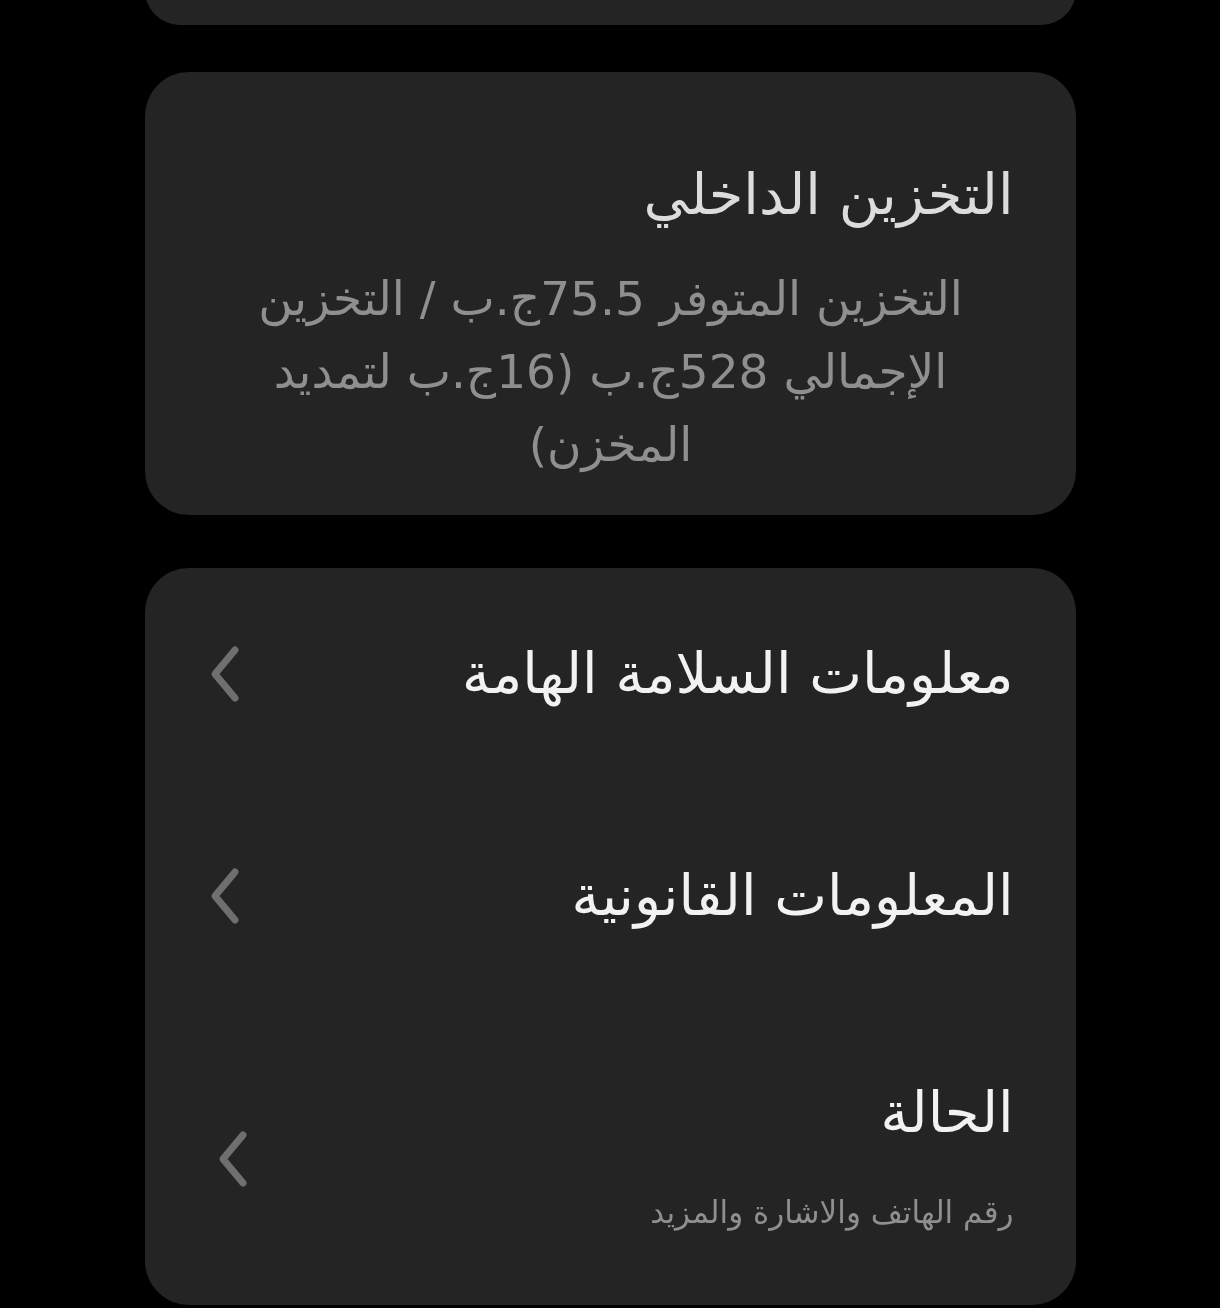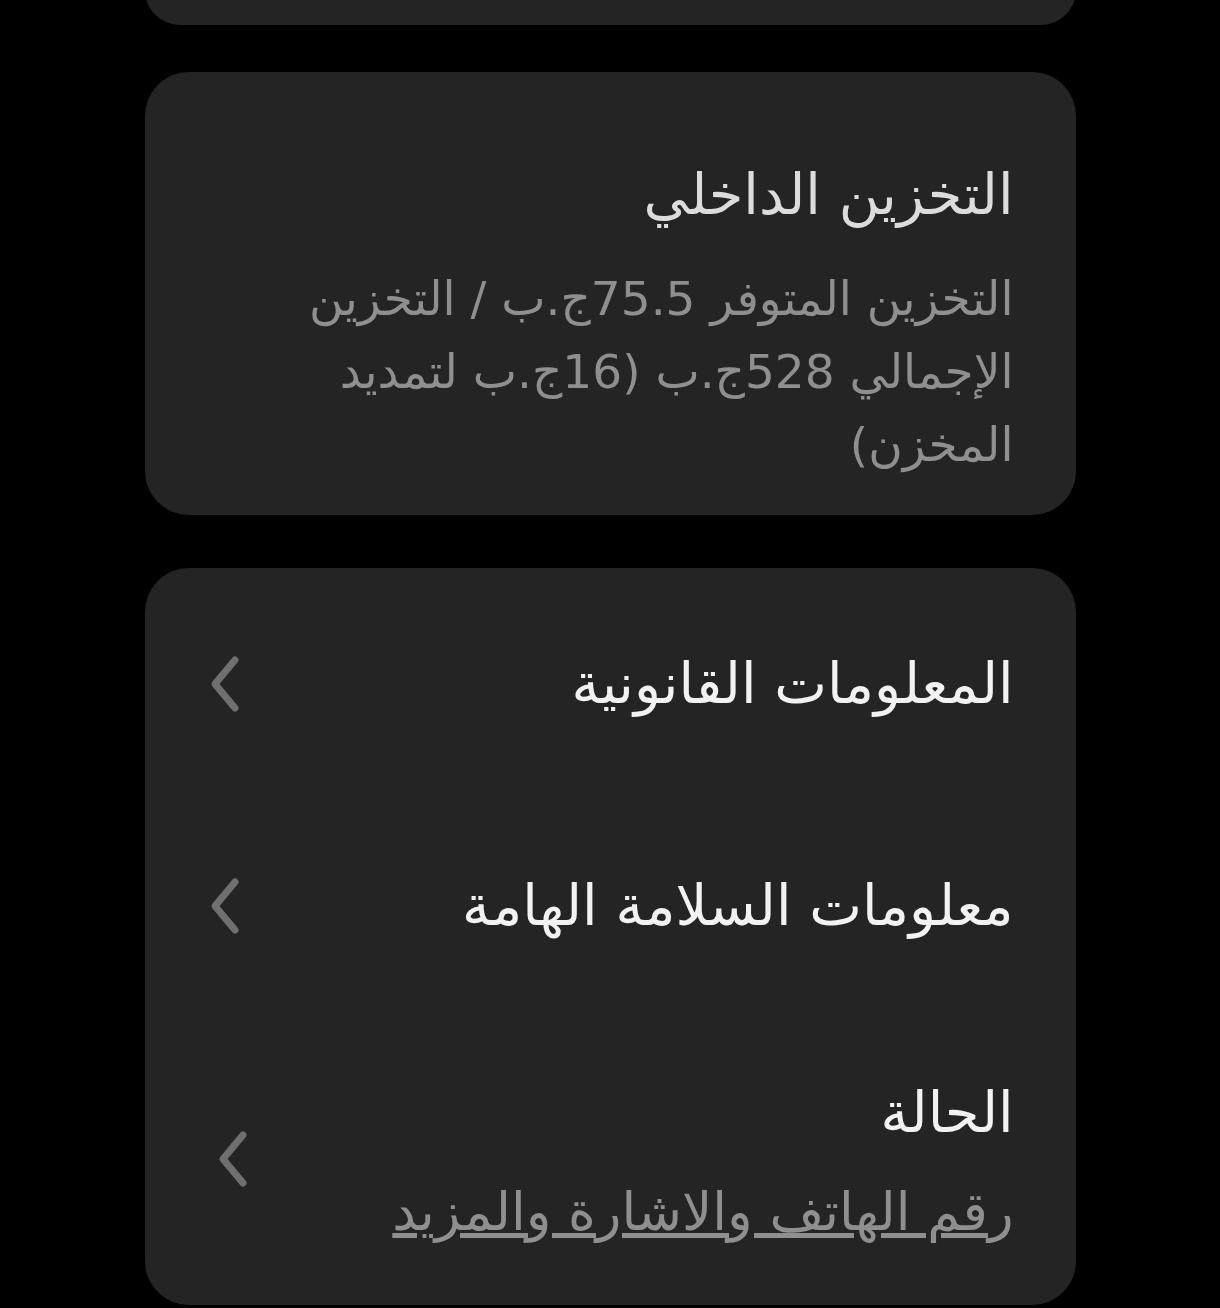--- a/index.html
+++ b/index.html
@@ -40,21 +40,21 @@
     font-size: 56px;
     line-height: 82px;
     color: var(--storage-title);
     text-align: right;
   }
   .storage-desc {
     margin-top: 26px;
     font-size: 47px;
     line-height: 73px;
     color: var(--secondary-text);
-    text-align: right;
+    text-align: center;
   }
   .info-card {
     margin-top: 53px;
     height: 737px;
     padding: 0;
     display: flex;
     flex-direction: column;
     justify-content: center;
   }
   .row {
@@ -68,24 +68,23 @@
   .row-2 { height: 232px; }
   .row-3 { height: 293px; margin-left: 8px; }
   .row-texts { text-align: right; }
   .row-title {
     font-size: 56px;
     line-height: 80px;
     color: var(--primary-text);
   }
   .row-subtitle {
     margin-top: 26px;
-    font-size: 53px;
+    font-size: 31px;
     line-height: 66px;
     color: var(--secondary-text);
-    text-decoration: underline;
   }
   .chevron {
     flex: 0 0 auto;
     width: 34px; height: 58px;
     display: flex;
     align-items: center;
     justify-content: center;
   }
 </style>
 </head>
@@ -93,34 +92,34 @@
 
 <div class="card card-partial"></div>
 
 <div class="card storage-card">
   <div class="storage-title">التخزين الداخلي</div>
   <div class="storage-desc">التخزين المتوفر 75.5ج.ب / التخزين الإجمالي 528ج.ب (16ج.ب لتمديد المخزن)</div>
 </div>
 
 <div class="card info-card">
 
-  <div class="row row-2">
+  <div class="row row-1">
     <div class="row-texts">
-      <div class="row-title">المعلومات القانونية</div>
+      <div class="row-title">معلومات السلامة الهامة</div>
     </div>
     <div class="chevron">
       <svg width="34" height="58" viewBox="0 0 34 58">
         <path d="M27 5 L7 29 L27 53" fill="none" stroke="#6f6f6f" stroke-width="7" stroke-linecap="round" stroke-linejoin="round"></path>
       </svg>
     </div>
   </div>
 
-  <div class="row row-1">
+  <div class="row row-2">
     <div class="row-texts">
-      <div class="row-title">معلومات السلامة الهامة</div>
+      <div class="row-title">المعلومات القانونية</div>
     </div>
     <div class="chevron">
       <svg width="34" height="58" viewBox="0 0 34 58">
         <path d="M27 5 L7 29 L27 53" fill="none" stroke="#6f6f6f" stroke-width="7" stroke-linecap="round" stroke-linejoin="round"></path>
       </svg>
     </div>
   </div>
 
   <div class="row row-3">
     <div class="row-texts">

